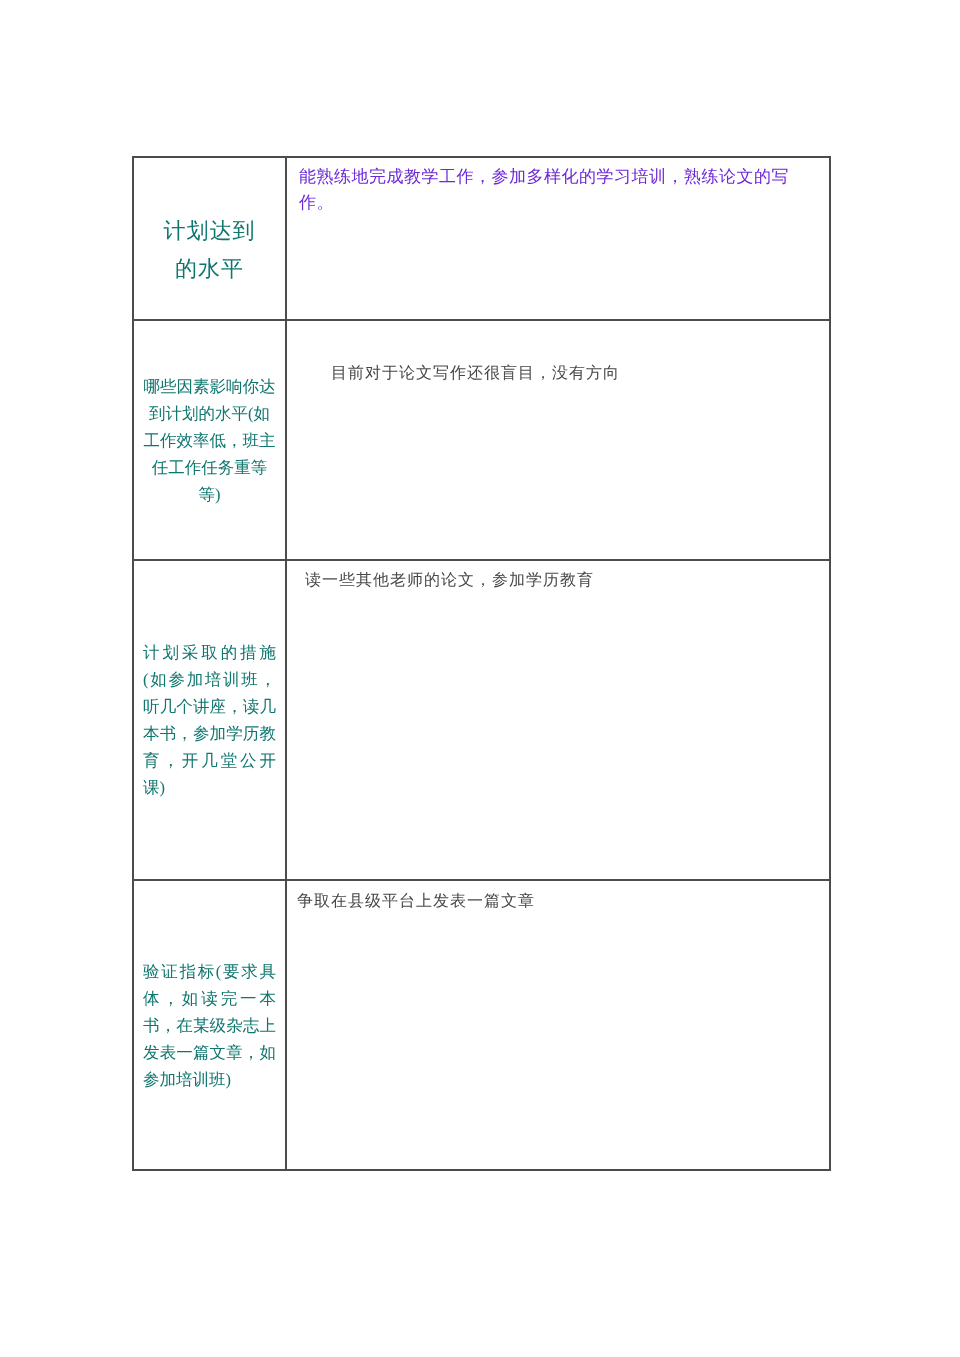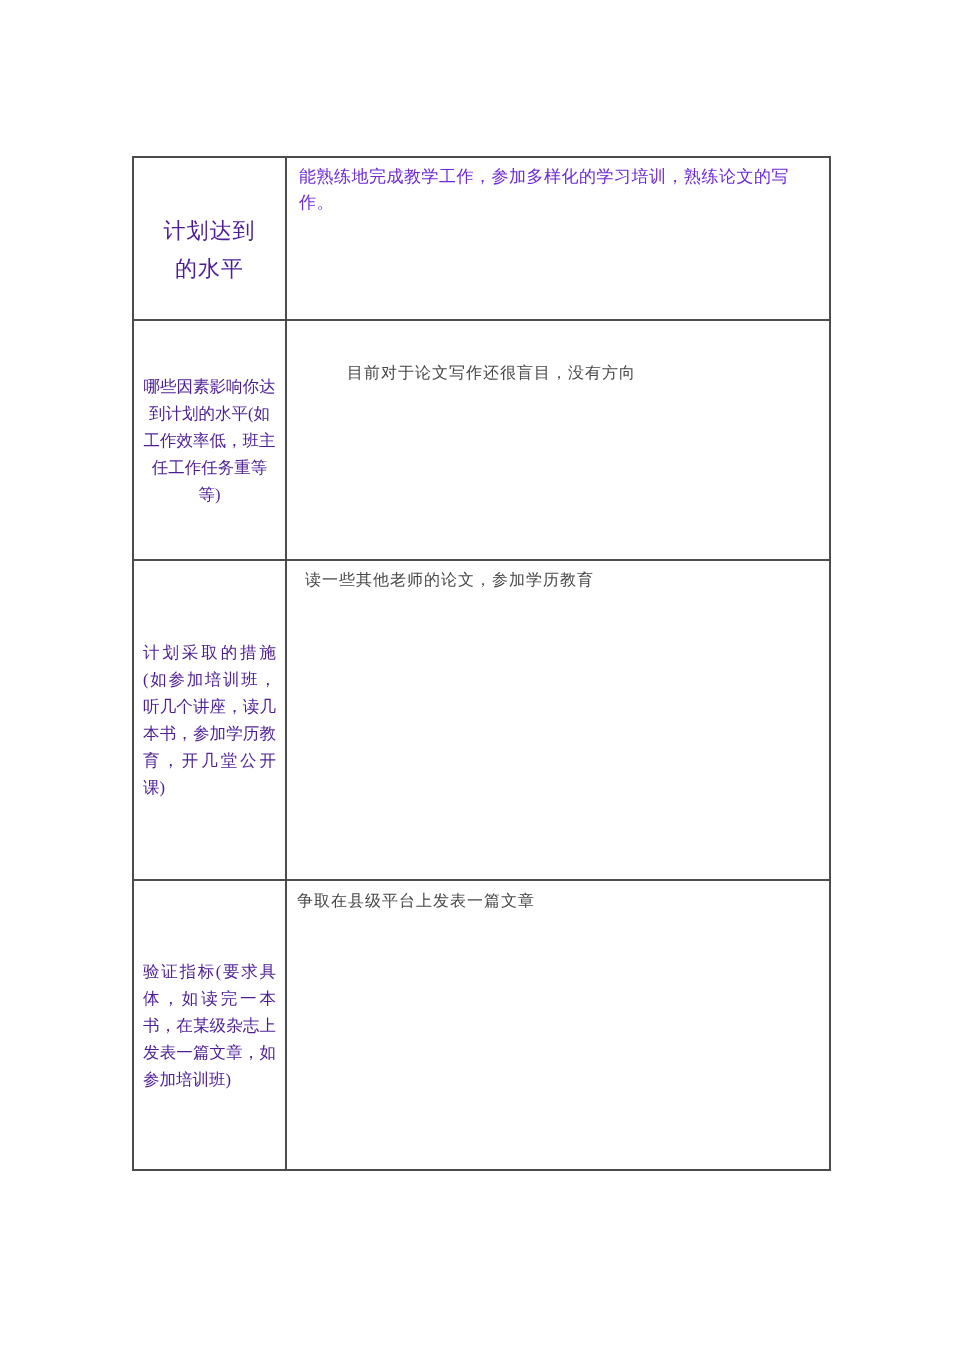--- a/index.html
+++ b/index.html
@@ -35,21 +35,21 @@
     background: #ffffff;
     overflow: hidden;
   }
   
   .label-cell {
     display: flex;
     flex-direction: column;
     justify-content: center;
     font-size: 16.5px;
     line-height: 27px;
-    color: #4c1d95;
+    color: #0f766e;
     padding: 13px 9px;
   }
   .label-lg {
     font-size: 22px;
     line-height: 38px;
     text-align: center;
     white-space: pre-line;
     padding-top: 36px;
     letter-spacing: 1px;
   }
@@ -71,21 +71,21 @@
     padding: 6px 14px 0 12px;
     letter-spacing: 0.5px;
   }
   .content-kai {
     font-size: 16px;
     line-height: 25px;
     color: #474747;
     letter-spacing: 1px;
   }
   .content-row2 {
-    padding: 39px 14px 0 28px;
+    padding: 39px 14px 0 12px;
     text-indent: 2em;
   }
   .content-row3 {
     padding: 6px 14px 0 18px;
   }
   .content-row4 {
     padding: 7px 24px 0 10px;
   }
 </style>
 </head>

